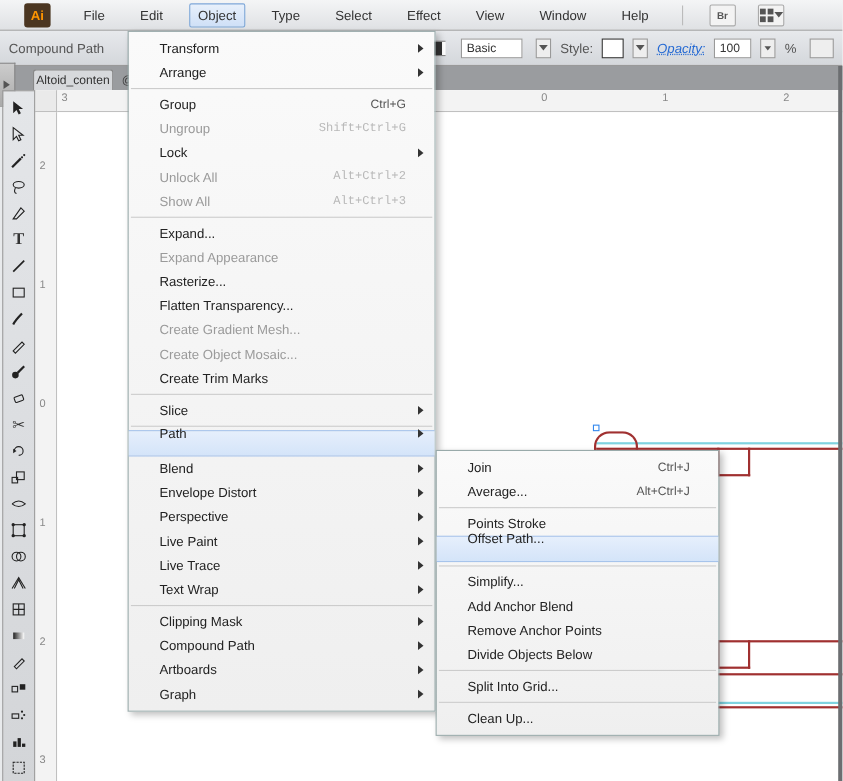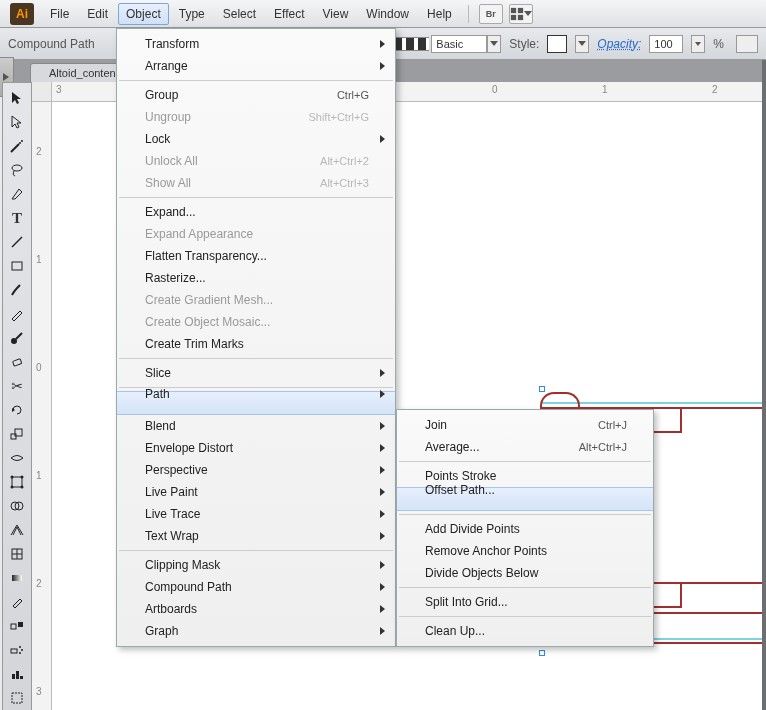--- a/index.html
+++ b/index.html
@@ -1,37 +1,37 @@
 <!DOCTYPE html>
 <html><head>
 <meta charset="utf-8">
 <style>
   * { box-sizing: border-box; margin: 0; padding: 0; font-family: "Segoe UI", Tahoma, Arial, sans-serif; }
   body { width: 766px; height: 710px; background: #e8eaec; overflow: hidden; font-size: 12px; color: #333; position: relative; }
 
   
-  .menu-bar { height: 28px; background: linear-gradient(#f4f5f6,#dfe1e4); border-bottom: 1px solid #999; display: flex; align-items: center; padding-left: 10px; gap: 2px; }
+  .menu-bar { height: 28px; background: linear-gradient(#f4f5f6,#dfe1e4); border-bottom: 1px solid #999; display: flex; align-items: center; padding-left: 22px; gap: 16px; }
   .app-logo { width: 24px; height: 22px; background: #4b3621; border-radius: 3px; color: #ff9500; display: flex; align-items: center; justify-content: center; font-weight: bold; font-size: 12px; margin-right: 6px; }
   .menu-item { padding: 4px 8px; cursor: default; }
   .menu-item.active { background: linear-gradient(#e8f0fb,#cfe0f7); border: 1px solid #7da7d9; border-radius: 2px; padding: 3px 7px; text-align: center; }
   .menu-spacer { width: 1px; height: 18px; background: #bbb; margin: 0 6px; }
   .menu-icon-btn { width: 24px; height: 20px; border: 1px solid #aaa; background: #f3f3f3; border-radius: 2px; margin: 0 2px; display:flex;align-items:center;justify-content:center; }
 
   
   .control-bar { height: 32px; background: linear-gradient(#e7e9ec,#d4d7db); border-bottom: 1px solid #999; display: flex; align-items: center; padding: 0 8px; gap: 8px; }
   .cb-label { color: #555; font-size: 12px; }
   .cb-swatch { width: 38px; height: 18px; border: 1px solid #333; background: #fff; }
   .cb-dropdown-btn { width: 14px; height: 18px; border: 1px solid #999; background: #eee; display:flex;align-items:center;justify-content:center;}
   .caret { width:0;height:0;border-left:4px solid transparent;border-right:4px solid transparent;border-top:5px solid #555; display:inline-block; }
   .cb-field { height: 18px; border: 1px solid #999; background: #fff; padding: 0 4px; font-size: 11px; display:flex; align-items:center; }
   .cb-link { color: #2469d3; text-decoration: underline dotted; font-style: italic; }
 
   
   .doc-row { height: 22px; background: #9a9c9f; display: flex; align-items: flex-end; padding-left: 30px; }
-  .doc-tab { background: #d7d9dc; padding: 3px 18px; border-radius: 3px 3px 0 0; font-size: 11px; color: #333; border: 1px solid #888; border-bottom: none; margin-right: 2px; }
+  .doc-tab { background: #d7d9dc; padding: 3px 2px; border-radius: 3px 3px 0 0; font-size: 11px; color: #333; border: 1px solid #888; border-bottom: none; margin-right: 2px; }
   .doc-suffix { color: #444; padding: 3px 6px; font-size: 11px; display:flex; align-items:center; gap:4px; }
   .close-x { font-weight:bold; color:#555; }
   .expander-handle { width: 14px; height: 40px; position: absolute; left: 0; top: 57px; background: linear-gradient(#ccc,#aaa); border: 1px solid #888; border-left:none; display:flex;align-items:center;justify-content:center;}
 
   
   .work-area { position:absolute; left: 32px; top: 82px; right:0; bottom:0; background:#fff; }
   .ruler-h { position:absolute; left:20px; right:0; top:0; height:20px; background:#f3f3f3; border-bottom:1px solid #bbb; }
   .ruler-v { position:absolute; left:0; top:20px; bottom:0; width:20px; background:#f3f3f3; border-right:1px solid #bbb; }
   .ruler-corner { position:absolute; left:0; top:0; width:20px; height:20px; background:#eaeaea; border-right:1px solid #bbb; border-bottom:1px solid #bbb;}
   .ruler-tick { position:absolute; color:#888; font-size:10px; }
@@ -45,21 +45,21 @@
   .tool { width:24px; height:22px; border:1px solid transparent; display:flex; align-items:center; justify-content:center; color:#333; font-size:14px;}
   .tool svg { width:16px; height:16px; }
 
   
   .dropdown { position:absolute; background: linear-gradient(#fafafa,#efefef); border:1px solid #9aa; box-shadow: 3px 3px 6px rgba(0,0,0,0.25); padding: 4px 0; }
   .menu1 { left:116px; top:28px; width:280px; }
   .menu2 { left:396px; top:409px; width:258px; }
   .dd-item { display:flex; align-items:center; padding: 3px 26px 3px 28px; color:#222; position:relative; height:22px; }
   .dd-item.disabled { color:#9a9a9a; }
   .dd-item .hotkey { margin-left:auto; color:#555; font-size:11px; }
-  .dd-item.disabled .hotkey { color:#b8b8b8; }
+  .dd-item.disabled .hotkey { color:#b8b8b8;font-family:Liberation Mono, monospace; }
   .dd-item.has-sub::after { content:""; position:absolute; right:10px; width:0;height:0;border-top:4px solid transparent;border-bottom:4px solid transparent;border-left:5px solid #333; }
   .dd-item.highlight { background: linear-gradient(#e6effc,#d4e4f9); border-top:1px solid #a7c4eb; border-bottom:1px solid #a7c4eb; height:22px; padding-top:2px; padding-bottom:20px;}
   .dd-sep { height:1px; background:#ccc; margin:3px 2px; }
 
   
   .panel-sliver { position:absolute; right:0; top:60px; width:4px; bottom:0; background: #6c6e71; }
 </style>
 </head>
 <body>
 
@@ -84,21 +84,21 @@
         <rect x="9" y="1" width="6" height="6" fill="#555"></rect>
         <rect x="1" y="9" width="6" height="6" fill="#555"></rect>
         <rect x="9" y="9" width="6" height="6" fill="#555"></rect>
       </svg>
     <span class="caret"></span>
   </div>
 </div>
 
 <div class="control-bar">
   <span class="cb-label">Compound Path</span>
-  <div style="display:flex;align-items:center;gap:0;margin-left:auto">
+  <div style="display:flex;align-items:center;gap:12px;margin-left:auto">
     <div style="width:72px;height:14px;border:1px solid #888;background:repeating-linear-gradient(90deg,#333 0 8px,#fff 8px 12px);margin-right:2px;border-right:none"></div>
     <div class="cb-field" style="width:56px">Basic</div>
     <div class="cb-dropdown-btn">
         <span class="caret"></span>
       </div>
   </div>
   <span class="cb-label">Style:</span>
   <div class="cb-swatch" style="width:20px"></div>
   <div class="cb-dropdown-btn">
       <span class="caret"></span>
@@ -343,24 +343,24 @@
       <span class="hotkey">Alt+Ctrl+3</span>
     </div>
     <div class="dd-sep"></div>
     <div class="dd-item">
       <span>Expand...</span>
     </div>
     <div class="dd-item disabled">
       <span>Expand Appearance</span>
     </div>
     <div class="dd-item">
+      <span>Rasterize...</span>
+    </div>
+    <div class="dd-item">
       <span>Flatten Transparency...</span>
-    </div>
-    <div class="dd-item">
-      <span>Rasterize...</span>
     </div>
     <div class="dd-item disabled">
       <span>Create Gradient Mesh...</span>
     </div>
     <div class="dd-item disabled">
       <span>Create Object Mosaic...</span>
     </div>
     <div class="dd-item">
       <span>Create Trim Marks</span>
     </div>
@@ -416,21 +416,24 @@
     </div>
     <div class="dd-sep"></div>
     <div class="dd-item">
       <span>Points Stroke</span>
     </div>
     <div class="dd-item highlight">
       <span>Offset Path...</span>
     </div>
     <div class="dd-sep"></div>
     <div class="dd-item">
-      <span>Add Divide Points</span>
+      <span>Simplify...</span>
+    </div>
+    <div class="dd-item">
+      <span>Add Anchor Blend</span>
     </div>
     <div class="dd-item">
       <span>Remove Anchor Points</span>
     </div>
     <div class="dd-item">
       <span>Divide Objects Below</span>
     </div>
     <div class="dd-sep"></div>
     <div class="dd-item">
       <span>Split Into Grid...</span>

